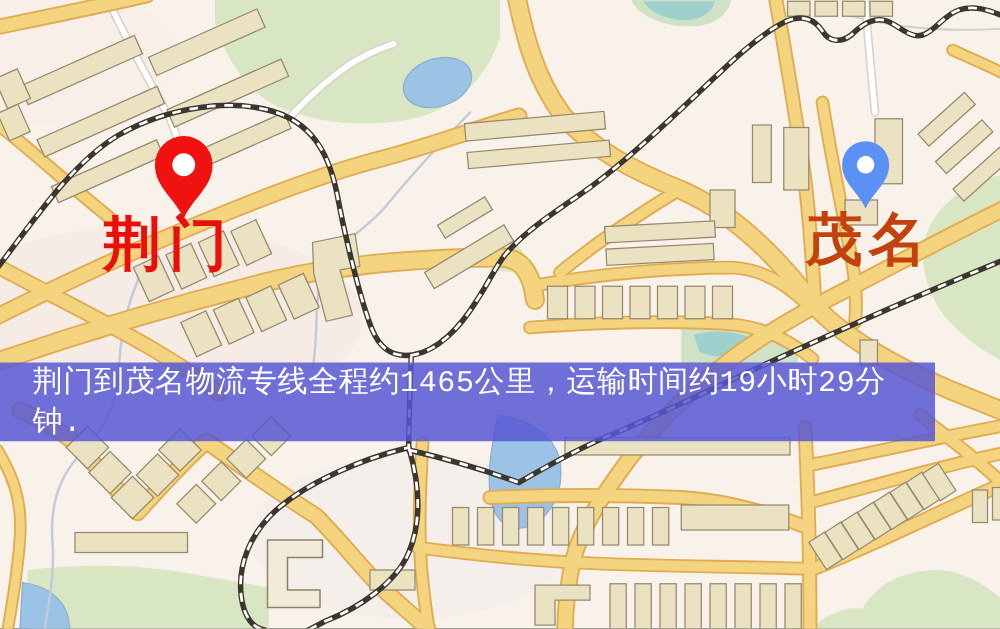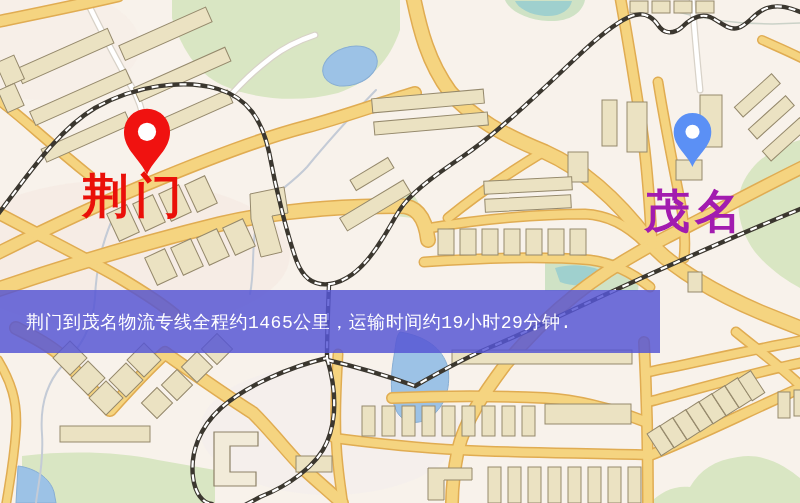--- a/index.html
+++ b/index.html
@@ -21,26 +21,26 @@
   .rc{fill:none;stroke:#E0AC52;stroke-linecap:round;stroke-linejoin:round;}
   .rf{fill:none;stroke:#F5D480;stroke-linecap:round;stroke-linejoin:round;}
   .bld{fill:#EBE2C2;stroke:#95896C;stroke-width:1;}
   .bldL{fill:#F2EBD9;stroke:#8D8168;stroke-width:1.2;}
   .rlb{fill:none;stroke:#3B372F;stroke-width:4.4;stroke-linecap:round;}
   .rld{fill:none;stroke:#FFFFFF;stroke-width:2.2;stroke-dasharray:7 7;}
   
   .pin{position:absolute;}
   .city-label{position:absolute;font-weight:700;line-height:1;white-space:nowrap;}
   .label-origin{left:82px;top:176px;font-size:47px;letter-spacing:6px;color:#EA1009;}
-  .label-dest{left:644px;top:192px;font-size:46px;letter-spacing:5px;color:#a21caf;}
+  .label-dest{left:644px;top:172px;font-size:46px;letter-spacing:5px;color:#c2410c;}
   .banner{
-    position:absolute;left:0;top:290px;width:660px;height:63px;
+    position:absolute;left:0;top:290px;width:748px;height:63px;
     background:rgba(86,86,212,0.84);
-    display:flex;align-items:center;
-    color:#FFFFFF;font-size:18px;letter-spacing:0.5px;
+    display:flex;align-items:flex-end;
+    color:#FFFFFF;font-size:24px;letter-spacing:0.5px;
     padding-left:26px;box-sizing:border-box;
   }
 </style>
 </head>
 <body>
 
 <div class="stage">
 
   <svg class="map" viewBox="0 0 800 503" xmlns="http://www.w3.org/2000/svg">
     <defs>

